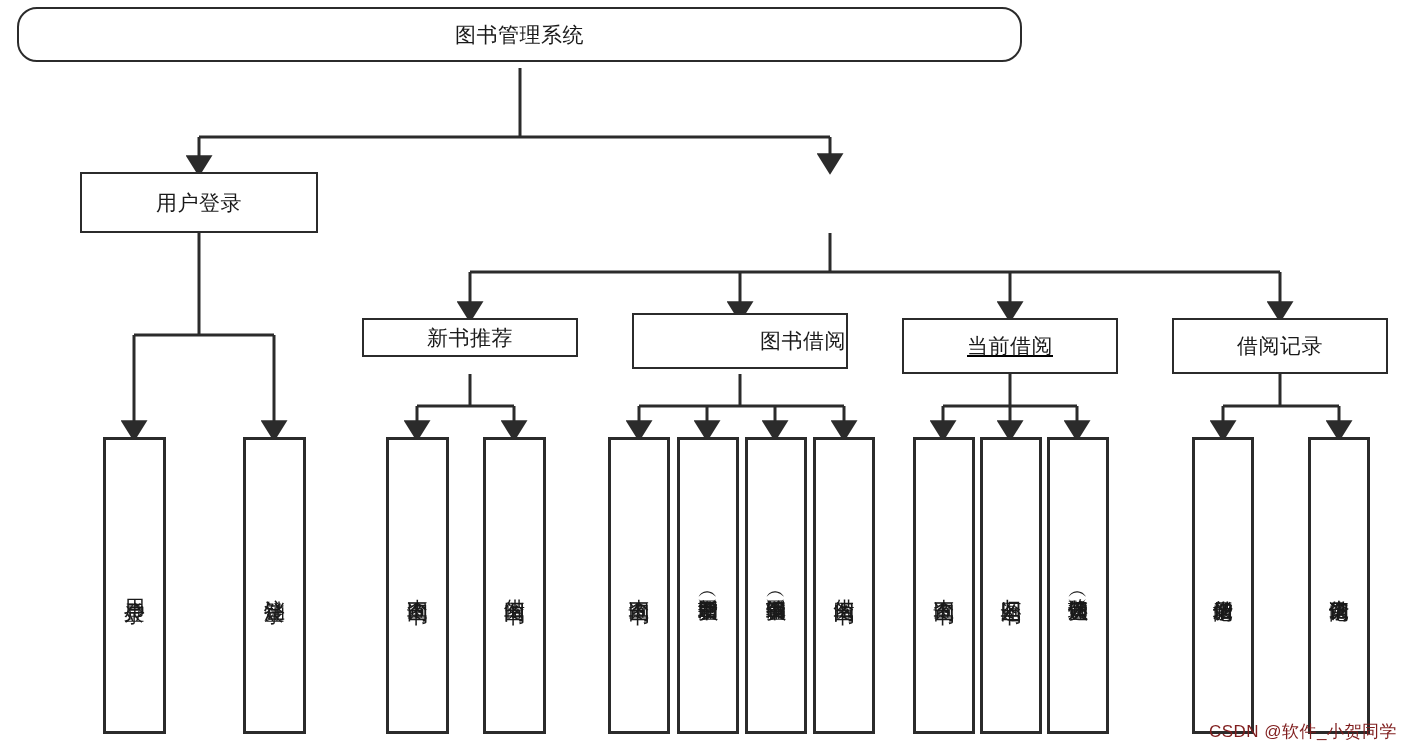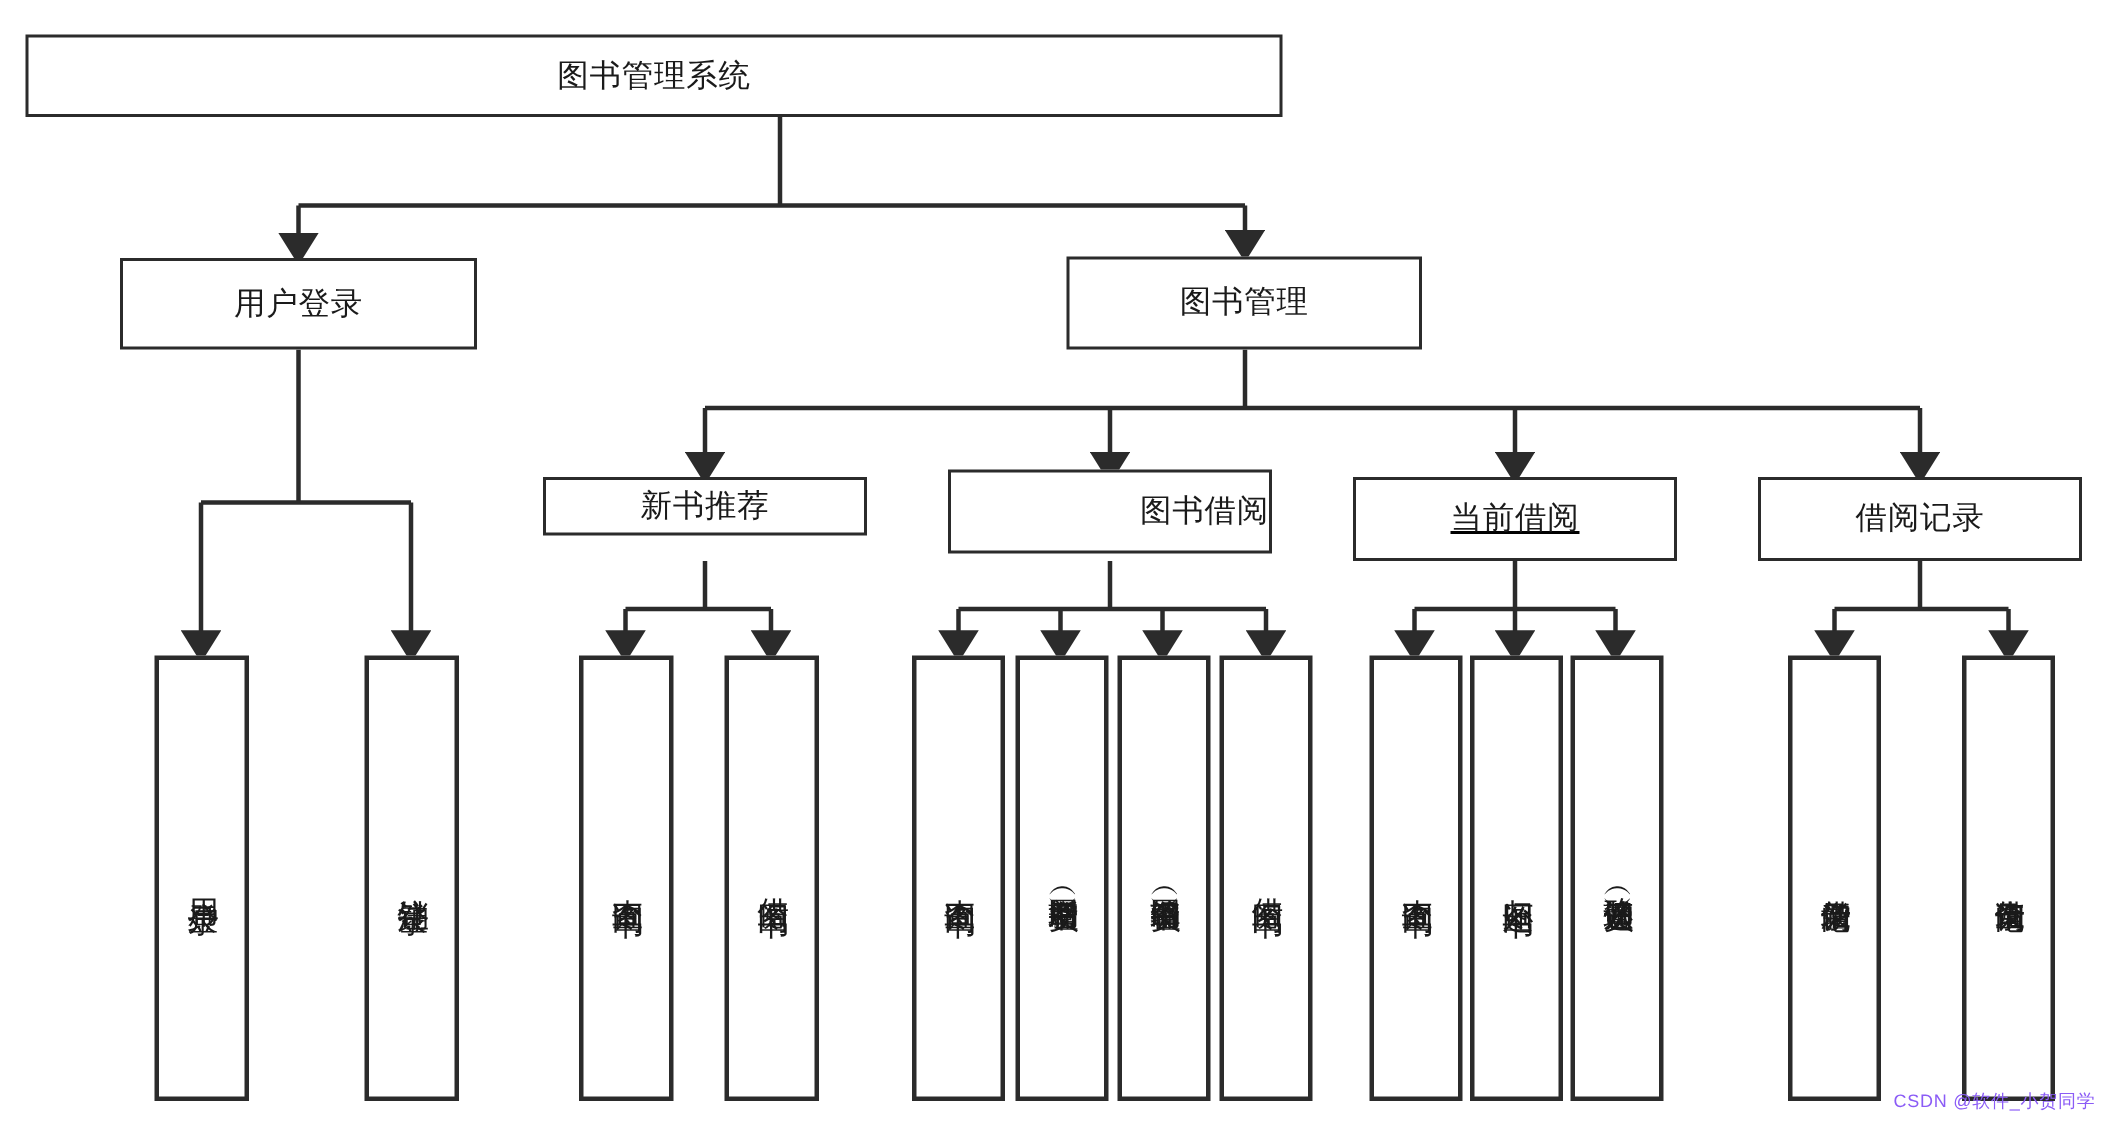--- a/index.html
+++ b/index.html
@@ -70,22 +70,22 @@
     text-align: center;
   }
   .node-label-v.tight {
     letter-spacing: 0.5px;
     font-size: 20px;
   }
   .watermark {
     position: absolute;
     right: 8px;
     bottom: 4px;
-    font-size: 12px;
-    color: #8b5cf6;
+    font-size: 17px;
+    color: #7f1d1d;
     white-space: nowrap;
     letter-spacing: 0.5px;
   }
 </style>
 </head>
 <body>
 
 <div id="diagram-root">
 
   <svg class="diagram-canvas" viewBox="0 0 1405 747">
@@ -135,31 +135,28 @@
       <path d="M1010,406 L1010,431" marker-end="url(#arrowhead)"></path>
       <path d="M1077,406 L1077,431" marker-end="url(#arrowhead)"></path>
 
       <path d="M1280,374 L1280,406"></path>
       <path d="M1223,406 L1339,406"></path>
       <path d="M1223,406 L1223,431" marker-end="url(#arrowhead)"></path>
       <path d="M1339,406 L1339,431" marker-end="url(#arrowhead)"></path>
     </g>
   </svg>
 
-  <div class="node-box" style="left:17px; top:23px; width:838px; height:55px;">
+  <div class="node-box" style="left:17px; top:7px; width:1005px; height:55px;border-radius:20px;">
     <span class="node-label-h">图书管理系统</span>
   </div>
 
   <div class="node-box" style="left:80px; top:172px; width:238px; height:61px;">
     <span class="node-label-h">用户登录</span>
   </div>
 
-  <div class="node-box" style="left:711px; top:171px; width:237px; height:62px;">
-    <span class="node-label-h">图书管理</span>
-  </div>
 
   <div class="node-box" style="left:362px; top:318px; width:216px; height:39px;">
     <span class="node-label-h">新书推荐</span>
   </div>
 
   <div class="node-box" style="left:632px; top:313px; width:216px; height:56px;justify-content:flex-end;">
     <span class="node-label-h">图书借阅</span>
   </div>
 
   <div class="node-box" style="left:902px; top:318px; width:216px; height:56px;text-decoration:underline;">

